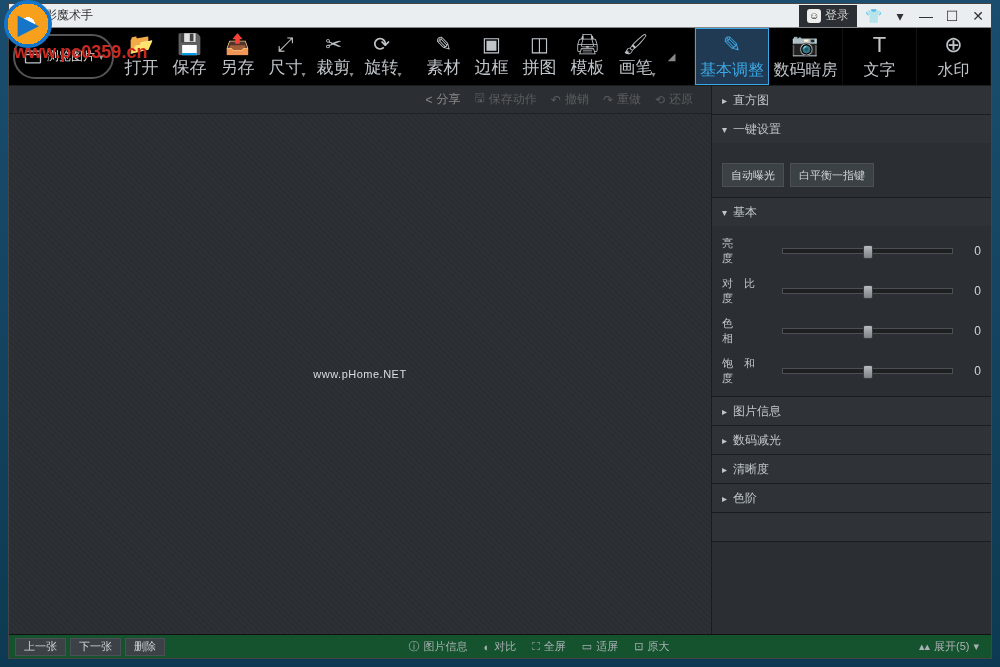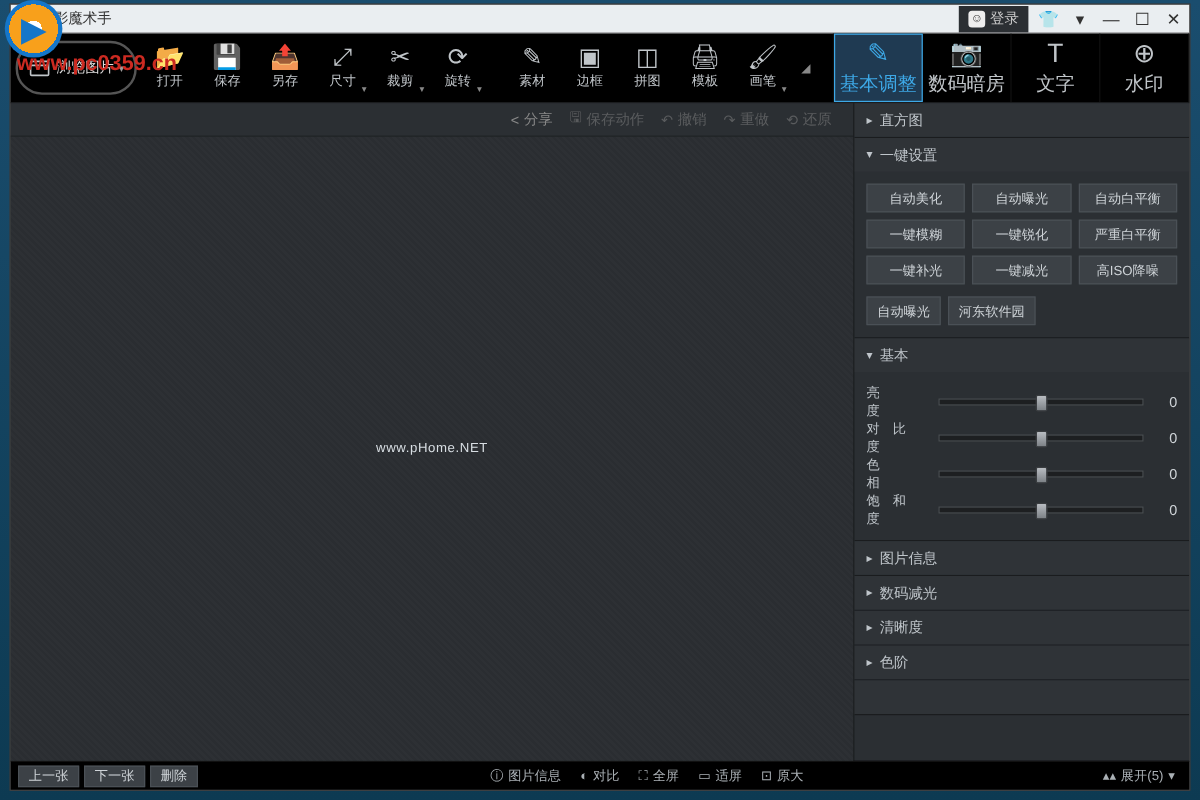--- a/index.html
+++ b/index.html
@@ -10,21 +10,21 @@
     .titlebar .title { flex: 1; }
     .titlebar .login { display: flex; align-items: center; background: #2b2f33; color: #ccc; height: 22px; padding: 0 8px; margin-right: 4px; gap: 4px; }
     .titlebar .login .smile { width: 14px; height: 14px; background: #eee; border-radius: 3px; display: flex; align-items: center; justify-content: center; color: #333; font-size: 10px; }
     .titlebar .ctrls { display: flex; }
     .titlebar .ctrl { width: 26px; height: 22px; display: flex; align-items: center; justify-content: center; font-size: 14px; color: #333; cursor: pointer; }
     .toolbar { height: 58px; background: #000000; display: flex; align-items: stretch; border-bottom: 1px solid #1a1c1e; }
     .tb-browse { display: flex; align-items: center; padding: 0 8px; margin: 6px 4px; border: 2px solid #555; border-radius: 22px; color: #ddd; gap: 4px; }
     .tb-group { display: flex; }
     .tb-btn { display: flex; flex-direction: column; align-items: center; justify-content: center; width: 48px; color: #c0c5c9; cursor: pointer; position: relative; }
     .tb-btn .ico { font-size: 20px; line-height: 1; }
-    .tb-btn .lbl { font-size: 11px; margin-top: 2px; }
+    .tb-btn .lbl { font-size: 17px; margin-top: 2px; }
     .tb-btn .dd { position: absolute; bottom: 6px; right: 4px; font-size: 8px; color: #888; }
     .tb-gap { flex: 1; }
     .tb-tabs { display: flex; border-left: 1px solid #111; }
     .tb-tab { width: 74px; display: flex; flex-direction: column; align-items: center; justify-content: center; color: #c0c5c9; cursor: pointer; border-right: 1px solid #111; }
     .tb-tab.active { background: #1f3a52; color: #3da8e6; border: 1px solid #3da8e6; }
     .tb-tab .ico { font-size: 22px; }
     .tb-tab .lbl { font-size: 16px; margin-top: 2px; }
     .mainrow { flex: 1; display: flex; min-height: 0; }
     .canvaswrap { flex: 1; display: flex; flex-direction: column; background: #2b2f33; }
     .actionbar { height: 28px; display: flex; align-items: center; gap: 14px; padding: 0 18px; color: #888; border-bottom: 1px solid #1f2224; }
@@ -34,27 +34,27 @@
     .wm { position: absolute; left: 50%; top: 50%; transform: translate(-50%,-50%); color: #d8dee3; font-family: Arial; font-size: 11px; letter-spacing: 0.5px; }
     .rightpanel { width: 280px; background: #2b2f33; border-left: 1px solid #1a1c1e; overflow: hidden; display: flex; flex-direction: column; }
     .section { border-bottom: 1px solid #1a1c1e; }
     .sec-head { height: 28px; display: flex; align-items: center; padding: 0 10px; color: #bfc5ca; cursor: pointer; gap: 6px; background: #2f3337; }
     .sec-head .arrow { font-size: 10px; }
     .sec-body { padding: 10px; }
     .btn-grid { display: grid; grid-template-columns: repeat(3, 1fr); gap: 6px; }
     .btn-grid.two { grid-template-columns: repeat(2, auto); justify-content: start; margin-top: 10px; }
     .pill { background: #3c4146; border: 1px solid #4a5056; color: #cfd4d8; height: 24px; display: flex; align-items: center; justify-content: center; font-size: 11px; cursor: pointer; padding: 0 8px; }
     .resetrow { display: flex; justify-content: flex-end; margin-bottom: 8px; }
-    .sliders { display: flex; flex-direction: column; }
+    .sliders { display: flex; flex-direction: column; gap: 10px; }
     .srow { display: flex; align-items: center; gap: 8px; }
     .srow .sl { width: 52px; letter-spacing: 4px; color: #bfc5ca; font-size: 11px; }
     .srow .track { flex: 1; height: 6px; background: #1d1f21; border: 1px solid #4a4f53; position: relative; }
     .srow .thumb { position: absolute; top: -4px; left: 50%; transform: translateX(-50%); width: 10px; height: 14px; background: linear-gradient(180deg,#b8bcc1,#7c8186); border: 1px solid #3a3d40; border-radius: 2px; }
     .srow .val { width: 20px; text-align: right; color: #cfd4d8; }
-    .bottombar { height: 24px; background: #000000; border-top: 1px solid #111; display: flex; align-items: center; padding: 0 6px; gap: 4px; color: #aab0b5; }
+    .bottombar { height: 24px; background: #14532d; border-top: 1px solid #111; display: flex; align-items: center; padding: 0 6px; gap: 4px; color: #aab0b5; }
     .bb-btn { background: #3c4146; border: 1px solid #4a5056; color: #cfd4d8; height: 18px; padding: 0 8px; display: flex; align-items: center; font-size: 11px; cursor: pointer; }
     .bb-flex { flex: 1; }
     .bb-item { display: flex; align-items: center; gap: 4px; margin: 0 6px; cursor: pointer; font-size: 11px; }
     .watermark-logo { position: absolute; left: 4px; top: 0; z-index: 100; color: #fff; font-size: 28px; font-weight: bold; display: flex; align-items: center; }
     .watermark-logo .circ { width: 48px; height: 48px; background: radial-gradient(circle,#fff 20%, #f8a01b 20% 60%, #1576c9 60%); border-radius: 50%; display:flex; align-items:center; justify-content:center; font-size:26px; color:#1576c9; }
     .watermark-logo .t1 { color:#fff; text-shadow:0 0 4px #04365a; }
     .watermark-sub { position:absolute; left:14px; top:42px; z-index:101; color:#cc2a21; font-size:18px; font-weight:bold; }
     svg.i { width: 20px; height: 20px; stroke:#c0c5c9; fill:none; stroke-width:1.6; }
   </style>
 </head>
@@ -203,34 +203,23 @@
             <span class="arrow">▸</span>
             <span>直方图</span>
           </div>
       </div>
       <div class="section">
         <div class="sec-head">
             <span class="arrow">▾</span>
             <span>一键设置</span>
           </div>
         <div class="sec-body">
-          <div class="btn-grid">
-            <div class="pill">自动美化</div>
-            <div class="pill">自动曝光</div>
-            <div class="pill">自动白平衡</div>
-            <div class="pill">一键模糊</div>
-            <div class="pill">一键锐化</div>
-            <div class="pill">严重白平衡</div>
-            <div class="pill">一键补光</div>
-            <div class="pill">一键减光</div>
-            <div class="pill">高ISO降噪</div>
-          </div>
           <div class="btn-grid two">
             <div class="pill">自动曝光</div>
-            <div class="pill">河东软件园</div>
+            <div class="pill">白平衡一指键</div>
           </div>
         </div>
       </div>
       <div class="section">
         <div class="sec-head">
             <span class="arrow">▾</span>
             <span>基本</span>
           </div>
         <div class="sec-body">
           <div class="sliders">

